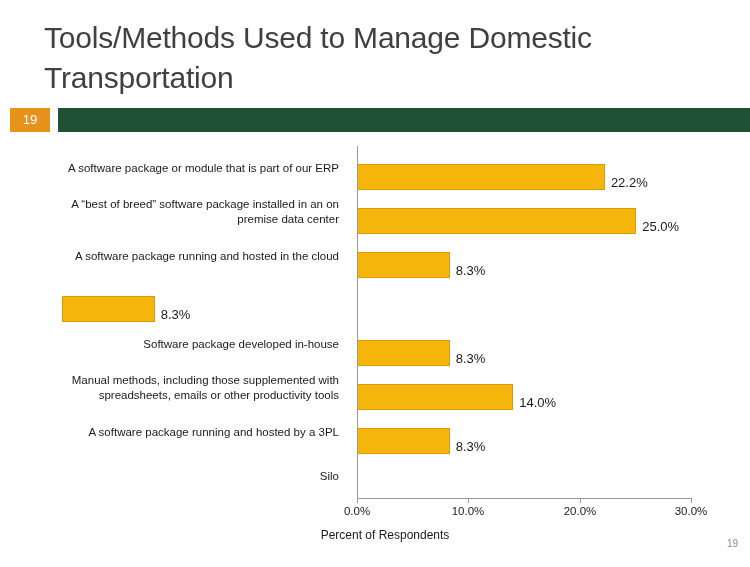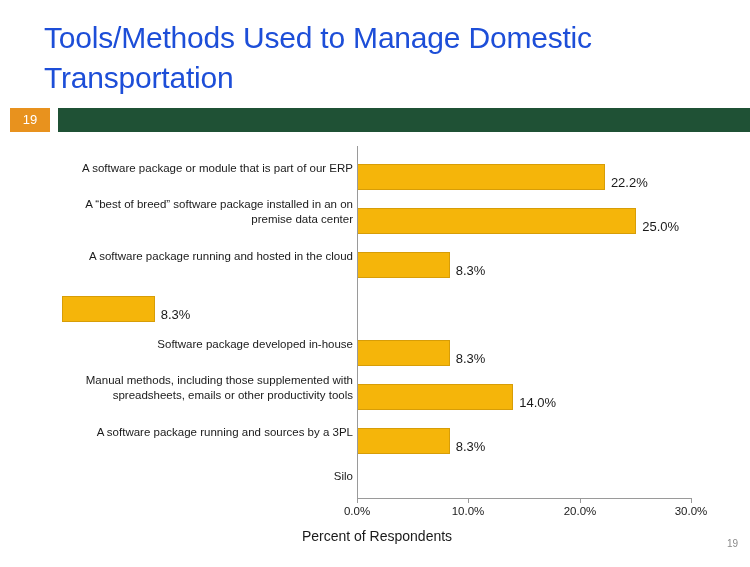--- a/index.html
+++ b/index.html
@@ -18,21 +18,21 @@
 
   
   .slide-title {
     position: absolute;
     left: 44px;
     top: 18px;
     width: 640px;
     font-size: 30px;
     line-height: 1.32;
     font-weight: normal;
-    color: #1d4ed8;
+    color: #404040;
     letter-spacing: -0.2px;
   }
 
   
   .banner {
     position: absolute;
     left: 0;
     top: 108px;
     width: 750px;
     height: 24px;
@@ -86,21 +86,21 @@
     flex-direction: column;
   }
   .row {
     flex: 1 1 0;
     display: flex;
     align-items: center;
     position: relative;
   }
   .row-label {
     width: 295px;
-    padding-right: 4px;
+    padding-right: 18px;
     box-sizing: border-box;
     text-align: right;
     font-size: 11.5px;
     line-height: 1.28;
     color: #1a1a1a;
   }
   .row-bar-wrap {
     position: relative;
     flex: 1 1 auto;
     height: 100%;
@@ -148,25 +148,25 @@
     position: absolute;
     top: 359px;
     font-size: 11.5px;
     color: #1a1a1a;
     transform: translateX(-50%);
     white-space: nowrap;
   }
 
   .axis-title {
     position: absolute;
-    left: 0;
+    left: 8px;
     top: 382px;
     width: 630px;
     text-align: center;
-    font-size: 14px;
+    font-size: 12px;
     color: #1a1a1a;
   }
 
   
   .footer-number {
     position: absolute;
     right: 12px;
     top: 398px;
     font-size: 10px;
     color: #8a8a8a;
@@ -228,21 +228,21 @@
 
       <div class="row">
         <div class="row-label">Manual methods, including those supplemented with spreadsheets, emails or other productivity tools</div>
         <div class="row-bar-wrap">
           <div class="bar" style="width:156.3px"></div>
           <div class="bar-value">14.0%</div>
         </div>
       </div>
 
       <div class="row">
-        <div class="row-label">A software package running and sources by a 3PL</div>
+        <div class="row-label">A software package running and hosted by a 3PL</div>
         <div class="row-bar-wrap">
           <div class="bar" style="width:92.7px"></div>
           <div class="bar-value">8.3%</div>
         </div>
       </div>
 
       <div class="row">
         <div class="row-label">Silo</div>
       </div>
 

